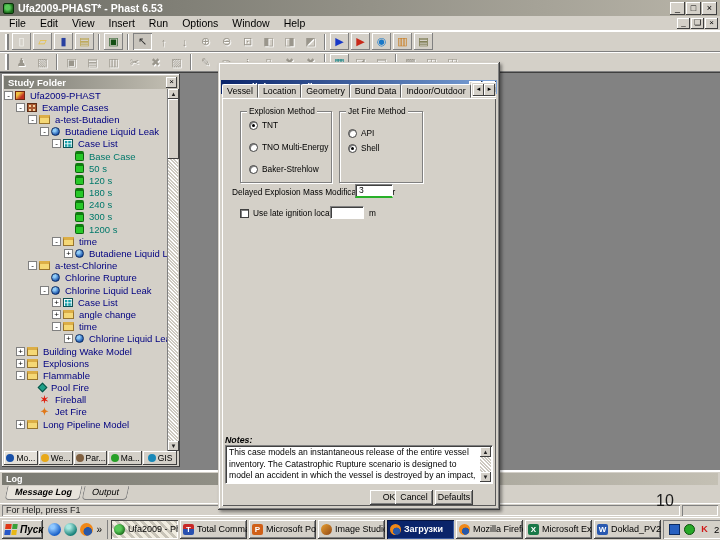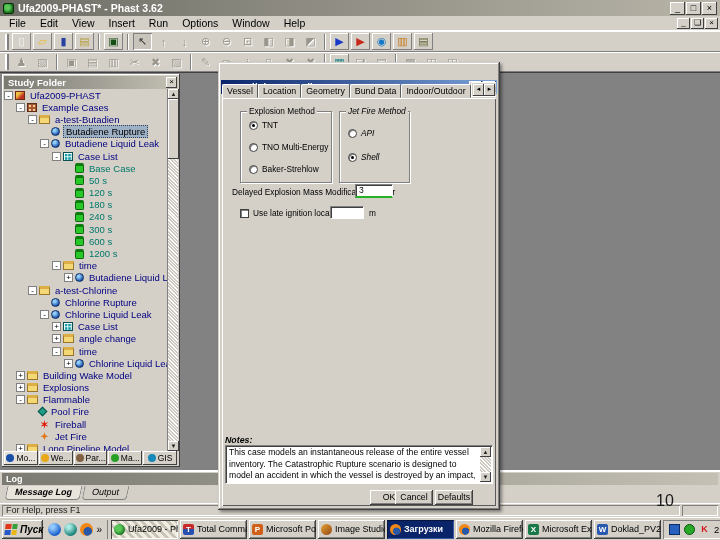--- a/index.html
+++ b/index.html
@@ -162,21 +162,21 @@
   .tray-display { background:#2860c0; border:1px solid #0c2c64; }
   .tray-green { background:#28a828; border-radius:50%; border:1px solid #0c500c; }
   .tray-k { color:#d01818; }
   #tray-time { font-size:9.5px; color:#000; }
 </style>
 </head>
 <body>
 
 <div id="titlebar">
   <span class="app-icon"></span>
-  <span class="t-text">Ufa2009-PHAST* - Phast 3.62</span>
+  <span class="t-text">Ufa2009-PHAST* - Phast 6.53</span>
   <span class="winbtns">
     <span class="winbtn">_</span>
     <span class="winbtn">□</span>
     <span class="winbtn">×</span>
   </span>
 </div>
 
 <div id="menubar">
 
   <span class="menu-item">File</span>
@@ -344,28 +344,20 @@
           <span class="tr-icon ti-cases"></span>
           <span class="tr-label">Example Cases</span>
         </div>
         <div class="tree-row">
           <span class="tr-ind"></span>
           <span class="tr-ind"></span>
           <span class="tr-exp">-</span>
           <span class="tr-icon ti-folder"></span>
           <span class="tr-label">a-test-Butadien</span>
         </div>
-        <div class="tree-row selected">
-          <span class="tr-ind"></span>
-          <span class="tr-ind"></span>
-          <span class="tr-ind"></span>
-          <span class="tr-noexp"></span>
-          <span class="tr-icon ti-model"></span>
-          <span class="tr-label">Butadiene Rupture</span>
-        </div>
         <div class="tree-row">
           <span class="tr-ind"></span>
           <span class="tr-ind"></span>
           <span class="tr-ind"></span>
           <span class="tr-exp">-</span>
           <span class="tr-icon ti-model"></span>
           <span class="tr-label">Butadiene Liquid Leak</span>
         </div>
         <div class="tree-row">
           <span class="tr-ind"></span>
@@ -428,30 +420,20 @@
         </div>
         <div class="tree-row">
           <span class="tr-ind"></span>
           <span class="tr-ind"></span>
           <span class="tr-ind"></span>
           <span class="tr-ind"></span>
           <span class="tr-ind"></span>
           <span class="tr-noexp"></span>
           <span class="tr-icon ti-wcase"></span>
           <span class="tr-label teal">300 s</span>
-        </div>
-        <div class="tree-row">
-          <span class="tr-ind"></span>
-          <span class="tr-ind"></span>
-          <span class="tr-ind"></span>
-          <span class="tr-ind"></span>
-          <span class="tr-ind"></span>
-          <span class="tr-noexp"></span>
-          <span class="tr-icon ti-wcase"></span>
-          <span class="tr-label teal">600 s</span>
         </div>
         <div class="tree-row">
           <span class="tr-ind"></span>
           <span class="tr-ind"></span>
           <span class="tr-ind"></span>
           <span class="tr-ind"></span>
           <span class="tr-ind"></span>
           <span class="tr-noexp"></span>
           <span class="tr-icon ti-wcase"></span>
           <span class="tr-label teal">1200 s</span>
@@ -643,27 +625,27 @@
         </div>
         <div class="radio-row" style="left: 8px; top: 30px;">
           <span class="radio"></span>
           <span class="r-label">TNO Multi-Energy</span>
         </div>
         <div class="radio-row" style="left: 8px; top: 52px;">
           <span class="radio"></span>
           <span class="r-label">Baker-Strehlow</span>
         </div>
       </div>
-    <div class="groupbox" id="gb-jetfire" style="left:117px; top:13px; width:71px; height:72px;font-style:italic;">
+    <div class="groupbox" id="gb-jetfire" style="left:117px; top:13px; width:84px; height:72px;">
       <span class="gb-legend">Jet Fire Method</span>
     <div class="radio-row" style="left: 8px; top: 16px;">
           <span class="radio"></span>
           <span class="r-label">API</span>
         </div>
-        <div class="radio-row" style="left: 8px; top: 40px;">
+        <div class="radio-row" style="left: 8px; top: 31px;">
           <span class="radio on"></span>
           <span class="r-label">Shell</span>
         </div>
       </div>
 
     <div class="radio-row" style="left:10px; top:89px;">
       <span class="f-label">Delayed Explosion Mass Modification Factor</span>
     </div>
     <div class="dlg-input linked" style="left:133px; top:86px; width:38px; height:14px;">3</div>
 

